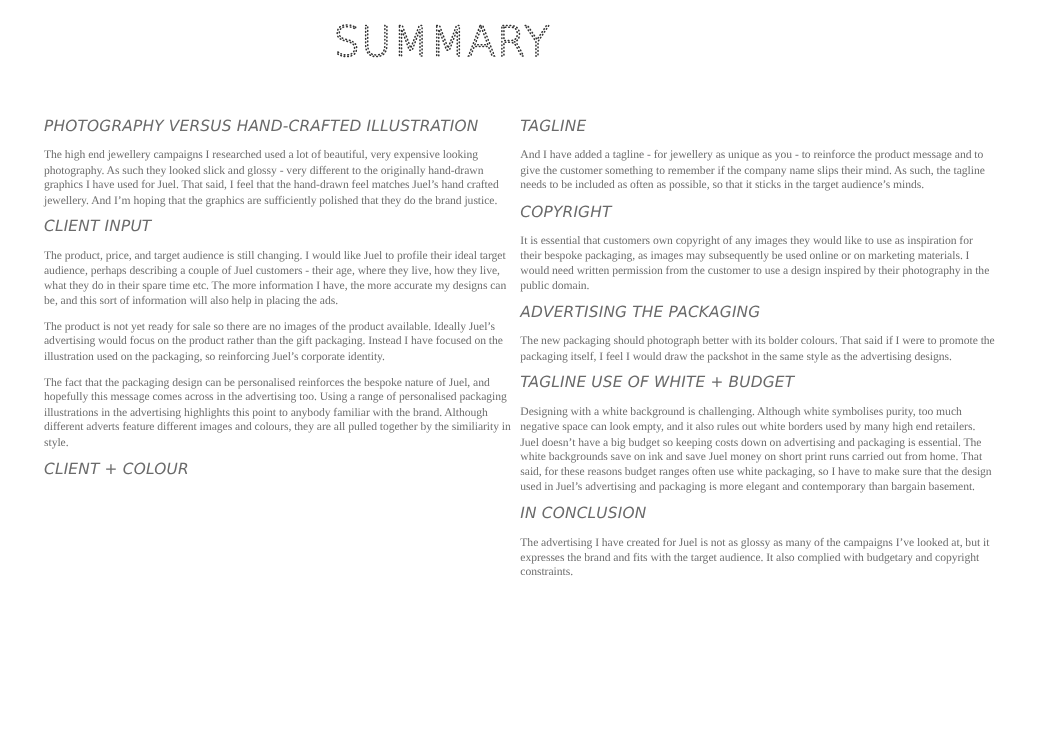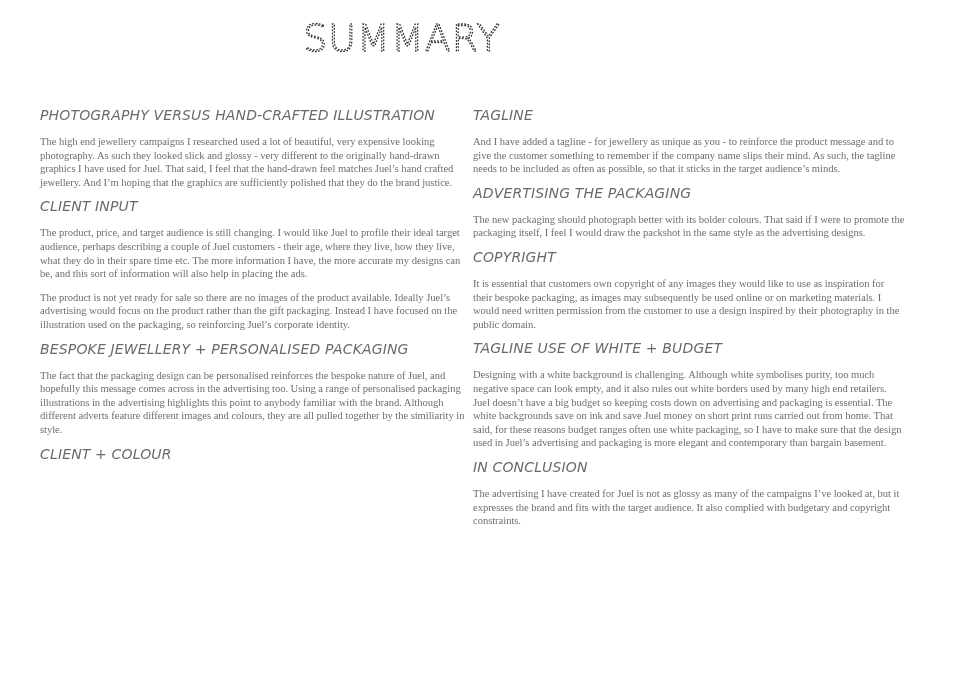--- a/index.html
+++ b/index.html
@@ -76,40 +76,39 @@
     <p class="body">The high end jewellery campaigns I researched used a lot of beautiful, very expensive looking photography. As such they looked slick and glossy - very different to the originally hand-drawn graphics I have used for Juel. That said, I feel that the hand-drawn feel matches Juel’s hand crafted jewellery. And I’m hoping that the graphics are sufficiently polished that they do the brand justice.</p>
   </div>
   <div class="section">
     <div class="heading">CLIENT INPUT</div>
     <p class="body">The product, price, and target audience is still changing. I would like Juel to profile their ideal target audience, perhaps describing a couple of Juel customers - their age, where they live, how they live, what they do in their spare time etc. The more information I have, the more accurate my designs can be, and this sort of information will also help in placing the ads.</p>
   </div>
   <div class="section">
     <p class="body">The product is not yet ready for sale so there are no images of the product available. Ideally Juel’s advertising would focus on the product rather than the gift packaging. Instead I have focused on the illustration used on the packaging, so reinforcing Juel’s corporate identity.</p>
   </div>
   <div class="section">
-    <div class="heading">BESPOKE JEWELLERY + PERSONALISED PACKAGING</div>
     <p class="body">The fact that the packaging design can be personalised reinforces the bespoke nature of Juel, and hopefully this message comes across in the advertising too. Using a range of personalised packaging illustrations in the advertising highlights this point to anybody familiar with the brand. Although different adverts feature different images and colours, they are all pulled together by the similiarity in style.</p>
   </div>
   <div class="section">
     <div class="heading">CLIENT + COLOUR</div>
   </div>
 </div>
 
 <div class="col col-right">
   <div class="section">
     <div class="heading">TAGLINE</div>
     <p class="body">And I have added a tagline - for jewellery as unique as you - to reinforce the product message and to give the customer something to remember if the company name slips their mind. As such, the tagline needs to be included as often as possible, so that it sticks in the target audience’s minds.</p>
   </div>
   <div class="section">
+    <div class="heading">COPYRIGHT</div>
+    <p class="body">It is essential that customers own copyright of any images they would like to use as inspiration for their bespoke packaging, as images may subsequently be used online or on marketing materials. I would need written permission from the customer to use a design inspired by their photography in the public domain.</p>
+  </div>
+  <div class="section">
     <div class="heading">ADVERTISING THE PACKAGING</div>
     <p class="body">The new packaging should photograph better with its bolder colours. That said if I were to promote the packaging itself, I feel I would draw the packshot in the same style as the advertising designs.</p>
-  </div>
-  <div class="section">
-    <div class="heading">COPYRIGHT</div>
-    <p class="body">It is essential that customers own copyright of any images they would like to use as inspiration for their bespoke packaging, as images may subsequently be used online or on marketing materials. I would need written permission from the customer to use a design inspired by their photography in the public domain.</p>
   </div>
   <div class="section">
     <div class="heading">TAGLINE USE OF WHITE + BUDGET</div>
     <p class="body">Designing with a white background is challenging. Although white symbolises purity, too much negative space can look empty, and it also rules out white borders used by many high end retailers. Juel doesn’t have a big budget so keeping costs down on advertising and packaging is essential. The white backgrounds save on ink and save Juel money on short print runs carried out from home. That said, for these reasons budget ranges often use white packaging, so I have to make sure that the design used in Juel’s advertising and packaging is more elegant and contemporary than bargain basement.</p>
   </div>
   <div class="section">
     <div class="heading">IN CONCLUSION</div>
     <p class="body">The advertising I have created for Juel is not as glossy as many of the campaigns I’ve looked at, but it expresses the brand and fits with the target audience. It also complied with budgetary and copyright constraints.</p>
   </div>
 </div>

